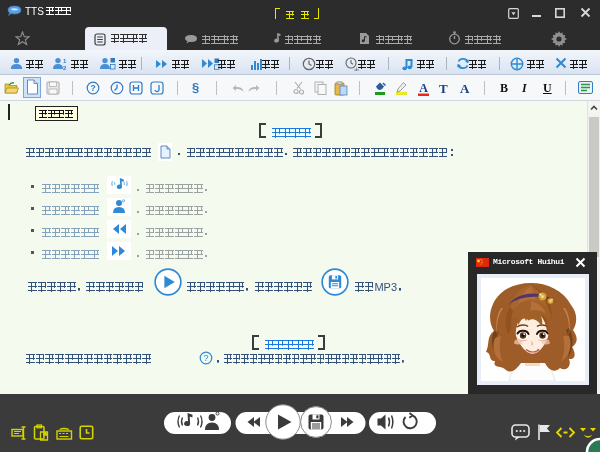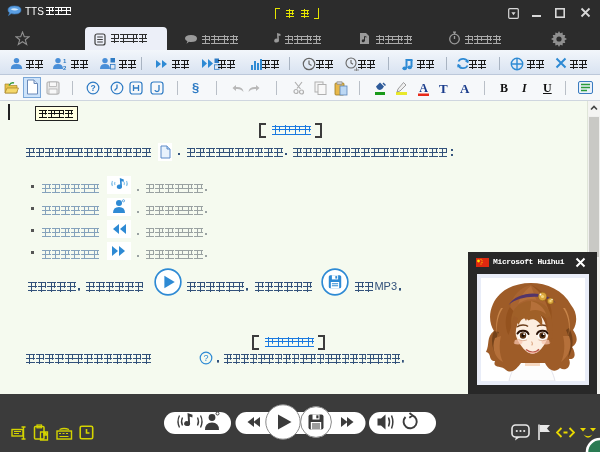--- a/index.html
+++ b/index.html
@@ -1,16 +1,16 @@
 <!DOCTYPE html>
 <html><head><meta charset="utf-8"><style>
 html,body{margin:0;padding:0}
 #app{position:relative;width:600px;height:452px;overflow:hidden;font-family:"Liberation Sans",sans-serif;background:#bef264}
 .abs{position:absolute}
-.fx{display:flex;align-items:center}
+.fx{display:flex;align-items:flex-end}
 
 .g{display:inline-block;background-repeat:no-repeat;
 background-image:linear-gradient(currentColor,currentColor),linear-gradient(currentColor,currentColor),linear-gradient(currentColor,currentColor),linear-gradient(currentColor,currentColor),linear-gradient(currentColor,currentColor);
 background-size:100% 13%,100% 13%,100% 13%,13% 100%,13% 58%;
 background-position:0 4%,0 48%,0 95%,44% 0,90% 12%}
 .c{width:8.8px;height:9.6px;margin-right:.9px}
 .c2{width:7.6px;height:9.6px;margin-right:.8px}
 .t{width:8.4px;height:9px;margin-right:.8px}
 .r{width:8px;height:9px;margin-right:.75px}
 .s{width:7.9px;height:8.3px;margin-right:.8px}

